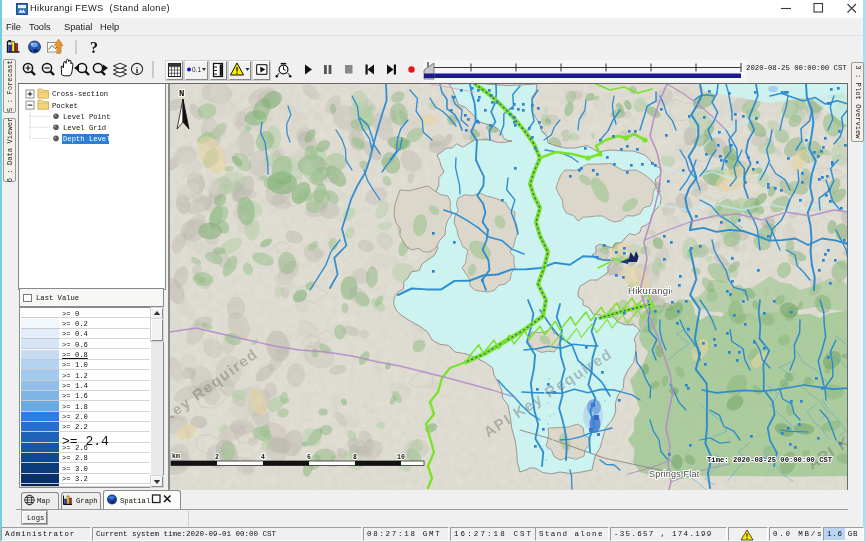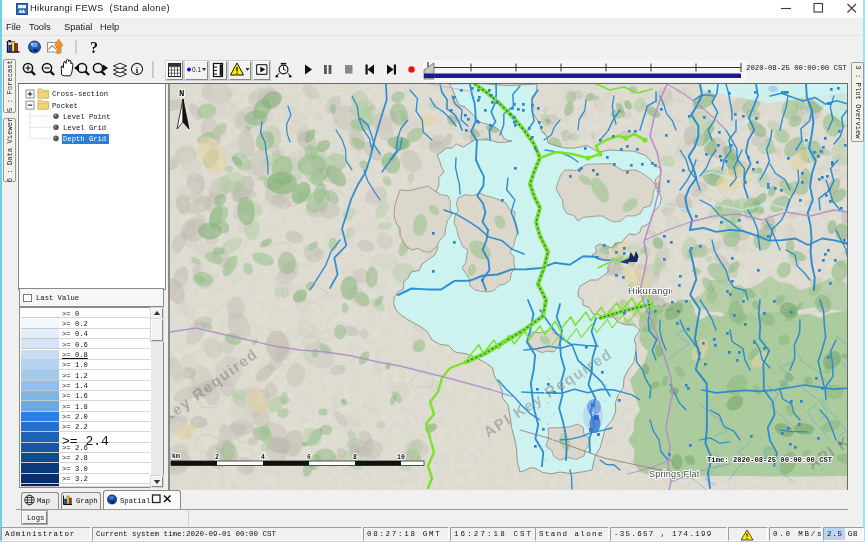--- a/index.html
+++ b/index.html
@@ -185,21 +185,21 @@
     <circle cx="56" cy="127.3" r="2.8" fill="#5a5a5a"></circle>
     <circle cx="55.2" cy="126.5" r="0.9" fill="#9a9a9a"></circle>
     <circle cx="56" cy="138.4" r="2.8" fill="#5a5a5a"></circle>
     <circle cx="55.2" cy="137.6" r="0.9" fill="#9a9a9a"></circle>
   </svg>
 <div class="abs mono" style="font-size:7.2px;color:#111;white-space:nowrap;left:52px;top:90.4px;">Cross-section</div>
 <div class="abs mono" style="font-size:7.2px;color:#111;white-space:nowrap;left:52px;top:101.5px;">Pocket</div>
 <div class="abs mono" style="font-size:7.2px;color:#111;white-space:nowrap;left:63px;top:112.6px;">Level Point</div>
 <div class="abs mono" style="font-size:7.2px;color:#111;white-space:nowrap;left:63px;top:123.7px;">Level Grid</div>
 <div class="abs" style="left:62px;top:134.2px;width:47px;height:9.5px;background:#2a7fd8;"></div>
-<div class="abs mono" style="font-size:7.2px;color:#111;white-space:nowrap;left:63px;top:134.8px;color:#fff;">Depth Grid</div>
+<div class="abs mono" style="font-size:7.2px;color:#111;white-space:nowrap;left:63px;top:134.8px;color:#fff;">Depth Level</div>
 <div class="abs" style="left:19px;top:288px;width:145px;height:19px;background:#f6f6f4;border:1px solid #8a8a8a;"></div>
 <div class="abs" style="left:23.4px;top:293.6px;width:8.4px;height:8.4px;background:#fff;border:1px solid #777;"></div>
 <div class="abs mono" style="font-size:7.2px;color:#111;white-space:nowrap;left:36px;top:294px;">Last Value</div>
 <div class="abs" style="left:19px;top:307px;width:145px;height:181px;background:#fff;border:1px solid #8a8a8a;"></div>
 <div class="abs" style="left:20.5px;top:308.2px;width:38.5px;height:10.3px;background:#ffffff;border-bottom:1px solid #c9c9c9;"></div>
 <div class="abs" style="left:59px;top:308.2px;width:91px;height:10.3px;border-bottom:1px solid #d6d6d6;"></div>
 <div class="abs mono" style="font-size:7.2px;color:#111;white-space:nowrap;left:62px;top:309.5px;">&gt;= 0</div>
 <div class="abs" style="left:20.5px;top:318.6px;width:38.5px;height:10.3px;background:#f2f7fd;border-bottom:1px solid #c9c9c9;"></div>
 <div class="abs" style="left:59px;top:318.6px;width:91px;height:10.3px;border-bottom:1px solid #d6d6d6;"></div>
 <div class="abs mono" style="font-size:7.2px;color:#111;white-space:nowrap;left:62px;top:319.9px;">&gt;= 0.2</div>
@@ -1346,17 +1346,17 @@
 <div class="abs" style="left:22px;top:511px;width:25px;height:13px;background:#f2f2f2;border:1px solid;border-color:#fff #808080 #808080 #fff;box-shadow:0 0 0 1px #aaa;"></div>
 <div class="abs mono" style="font-size:7.2px;color:#111;white-space:nowrap;left:27px;top:513.5px;">Logs</div>
 <div class="cell" style="left:1px;width:90px;letter-spacing:0.9px;">Administrator</div>
 <div class="cell" style="left:92px;width:270px;letter-spacing:0px;">Current system time:2020-09-01 00:00 CST</div>
 <div class="cell" style="left:363px;width:86px;letter-spacing:1.7px;">08:27:18 GMT</div>
 <div class="cell" style="left:450px;width:96px;letter-spacing:2.1px;">16:27:18 CST</div>
 <div class="cell" style="left:535px;width:74px;letter-spacing:1.4px;">Stand alone</div>
 <div class="cell" style="left:610px;width:117px;letter-spacing:1.3px;">-35.657 , 174.199</div>
 <div class="cell" style="left:728px;width:40px;letter-spacing:0px;"></div>
 <div class="cell" style="left:769px;width:53px;letter-spacing:1.8px;">0.0 MB/s</div>
-<div class="cell" style="left:823px;width:41px;background:linear-gradient(to right,#b9d5f1 0 55%,#f6f6f6 55%);letter-spacing:0.7px;">2.5 GB</div>
+<div class="cell" style="left:823px;width:41px;background:linear-gradient(to right,#b9d5f1 0 55%,#f6f6f6 55%);letter-spacing:0.7px;">1.6 GB</div>
 <svg class="abs" style="left:740px;top:529px" width="14" height="12" viewBox="0 0 14 12">
 <path d="M7 1 L13 11 L1 11 Z" fill="#ffee00" stroke="#222" stroke-width="0.8"></path>
 <line x1="7" y1="4.2" x2="7" y2="7.8" stroke="#111" stroke-width="1.1"></line>
     <circle cx="7" cy="9.4" r="0.7" fill="#111"></circle>
   </svg>
 </body></html>

